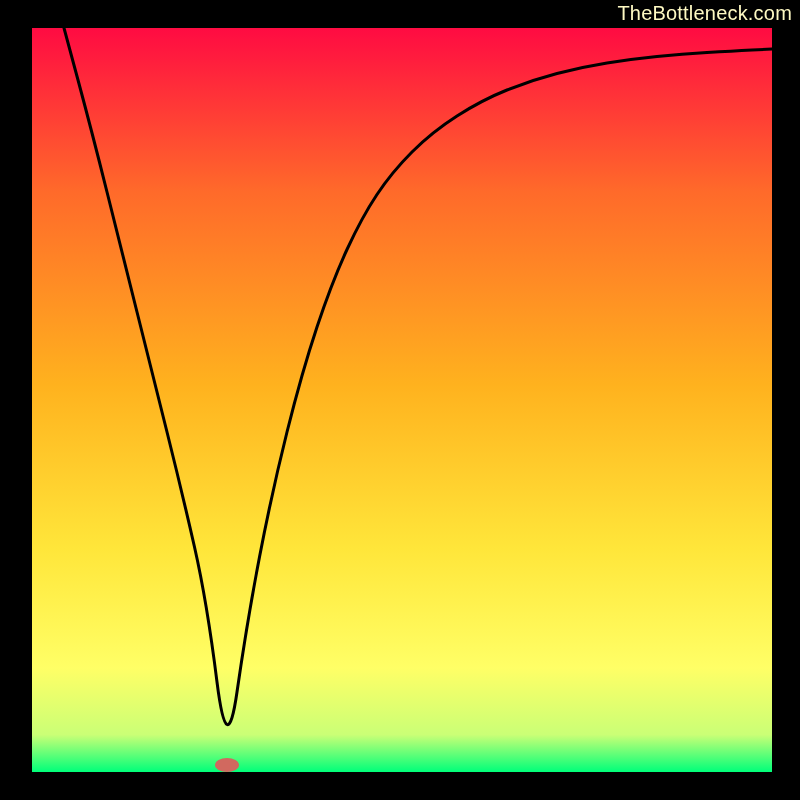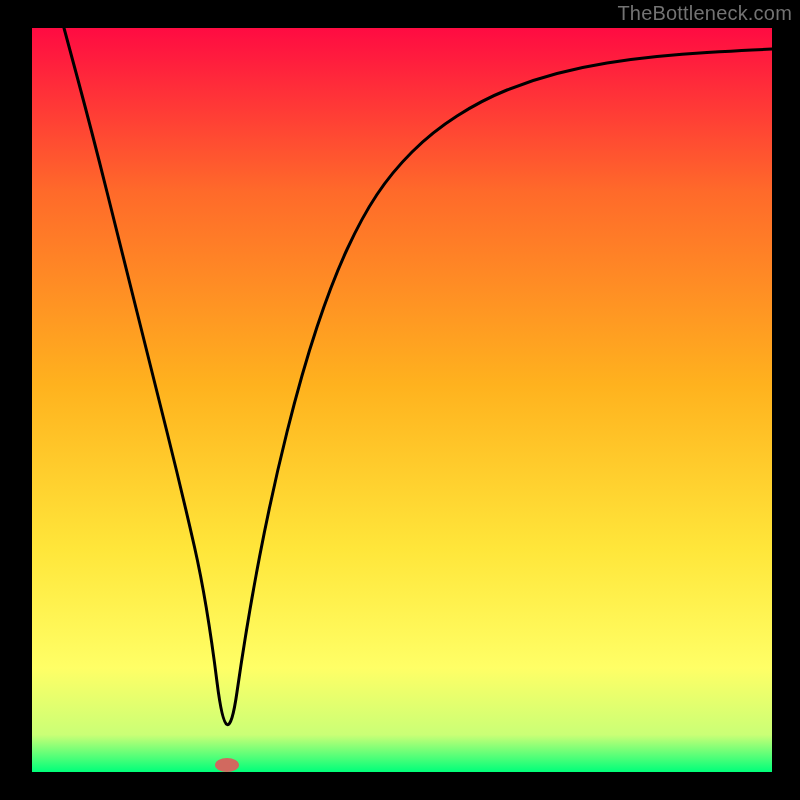--- a/index.html
+++ b/index.html
@@ -14,21 +14,21 @@
   .frame {
     position: relative;
     width: 800px;
     height: 800px;
     background: #000;
   }
   .watermark {
     position: absolute;
     top: 2px;
     right: 8px;
-    color: #737373;
+    color: #fef9c3;
     font-size: 20px;
     font-weight: 400;
     letter-spacing: 0.2px;
     z-index: 10;
     user-select: none;
   }
   
   .plot {
     position: absolute;
     left: 32px;

